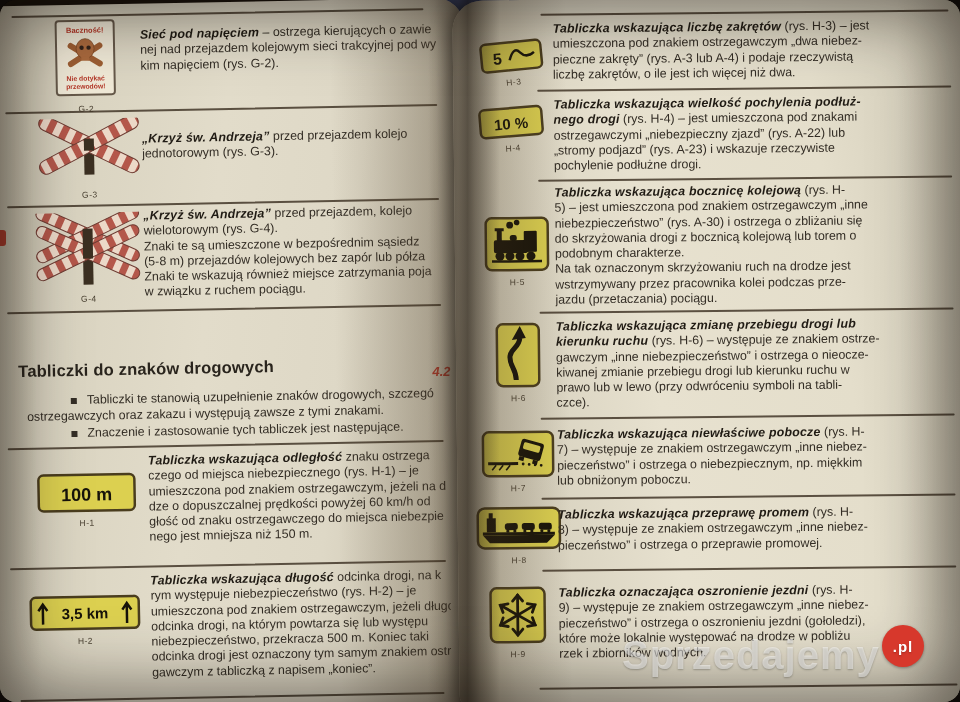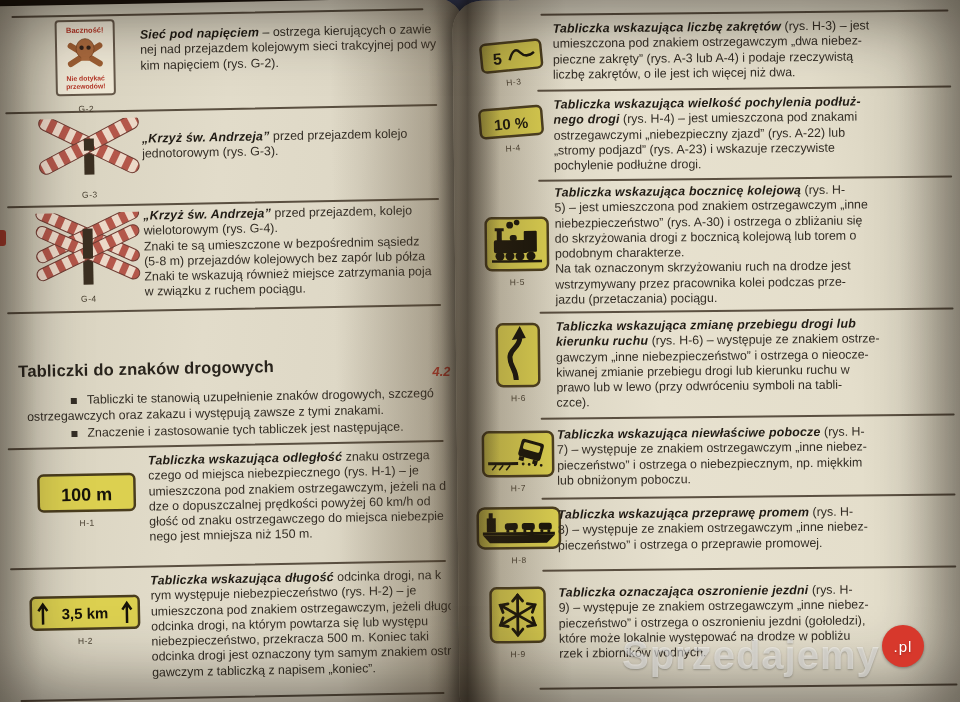--- a/index.html
+++ b/index.html
@@ -1,17 +1,17 @@
 <!DOCTYPE html>
 <html><head>
 <meta charset="utf-8">
 <style>
   html,body{margin:0;padding:0;background:#0e0a07;}
   .photo{position:relative;width:960px;height:702px;overflow:hidden;background:#1c150d;
-         font-family:"Liberation Sans",sans-serif;}
+         font-family:"Liberation Sans",sans-serif;border-radius:16px;}
   .spine-strip{position:absolute;background:linear-gradient(#3a4a7a,#1e2946);}
   .page{position:absolute;}
   .page-left{left:-12px;top:2px;width:482px;height:708px;transform:rotate(-1.1deg);
     border-radius:4px 28px 14px 4px;
     background:linear-gradient(97deg,#c6bfab 0%,#d9d3c0 18%,#e2dcca 45%,#ded8c6 70%,#c4bdaa 96%);
     box-shadow:2px 4px 18px rgba(0,0,0,.55);}
   .page-right{left:456px;top:-2px;width:516px;height:710px;transform:rotate(-0.6deg);
     border-radius:30px 4px 4px 16px;
     background:linear-gradient(263deg,#cfc9b6 1%,#e4decb 28%,#e7e1cf 60%,#d3cdba 90%,#b7b09c 99%);
     box-shadow:-2px 4px 18px rgba(0,0,0,.5);}
@@ -31,21 +31,21 @@
   .heading{position:absolute;font-size:16.5px;font-weight:bold;color:#29241d;letter-spacing:.2px;}
   .sec-num{position:absolute;color:#b8392a;font-weight:bold;font-style:italic;font-size:13px;}
   .bullet{position:absolute;font-size:12.4px;line-height:15.5px;color:#332d25;white-space:pre;
           text-indent:44px;overflow:hidden;}
   .sq{display:inline-block;width:6px;height:6px;background:#332d25;margin-right:10px;}
   .edge-mark{position:absolute;left:0;top:230px;width:6px;height:16px;background:#a93b2c;
              border-radius:0 3px 3px 0;z-index:5;}
   .watermark{position:absolute;left:622px;top:633px;z-index:10;font-size:40px;font-weight:bold;
              color:rgba(255,255,255,.5);letter-spacing:1px;text-shadow:0 1px 2px rgba(0,0,0,.25);}
   .wm-pl{position:absolute;left:260px;top:-8px;width:42px;height:42px;border-radius:50%;
-         background:#d7382c;color:#fff;font-size:15px;font-weight:normal;display:flex;
+         background:#d7382c;color:#fff;font-size:15px;font-weight:bold;display:flex;
          align-items:center;justify-content:center;box-shadow:0 1px 3px rgba(0,0,0,.35);}
   svg text{font-family:"Liberation Sans","DejaVu Sans",sans-serif;}
 </style>
 </head>
 <body>
 
 <div class="photo">
 
   <div class="spine-strip" style="left:392px;top:0;width:158px;height:26px;border-radius:0 0 10px 10px;"></div>
   <div class="spine-strip" style="left:650px;top:0;width:190px;height:9px;"></div>

